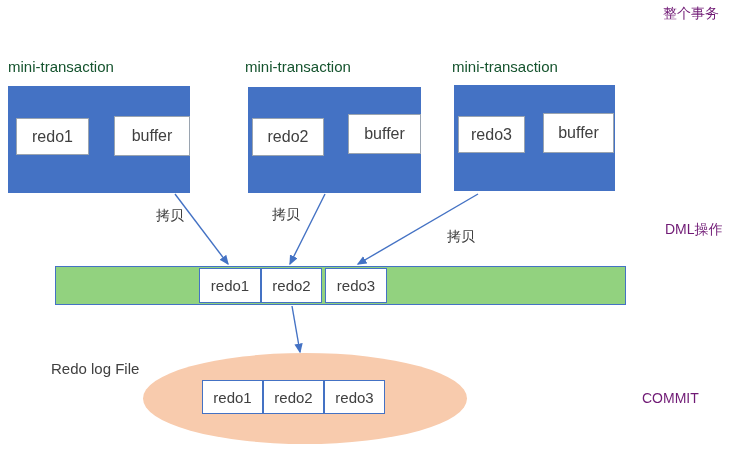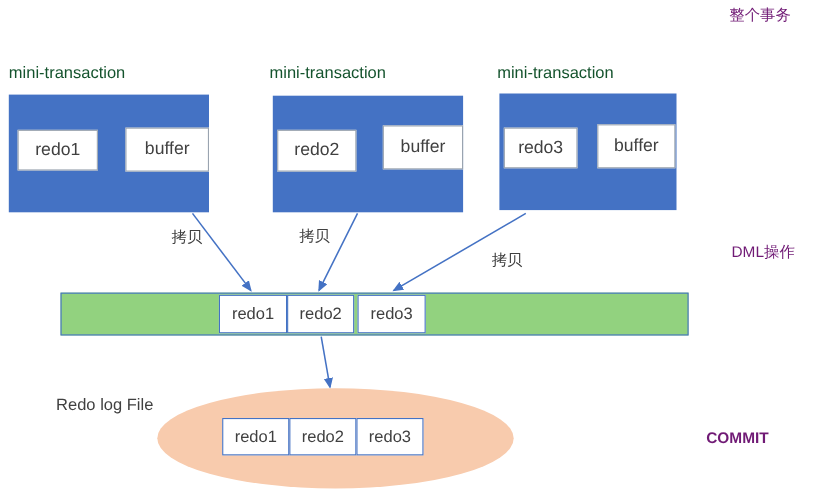--- a/index.html
+++ b/index.html
@@ -154,15 +154,15 @@
   <div class="cell" style="left:325px; top:268px; width:62px; height:35px;">redo3</div>
 
   <div class="plain-label" style="left:27px; top:360px;margin-left:24px;">Redo log File</div>
   <div class="ellipse" style="left:143px; top:353px; width:324px; height:91px;"></div>
   <div class="cell" style="left:202px; top:380px; width:61px; height:34px;">redo1</div>
   <div class="cell" style="left:263px; top:380px; width:61px; height:34px;">redo2</div>
   <div class="cell" style="left:324px; top:380px; width:61px; height:34px;">redo3</div>
 
   <div class="stage-label" style="left:663px; top:5px;">整个事务</div>
   <div class="stage-label" style="left:665px; top:221px;">DML操作</div>
-  <div class="stage-label" style="left:642px; top:390px;font-weight:bold;">COMMIT</div>
+  <div class="stage-label" style="left:642px; top:390px;">COMMIT</div>
 
 </div>
 
 </body></html>

